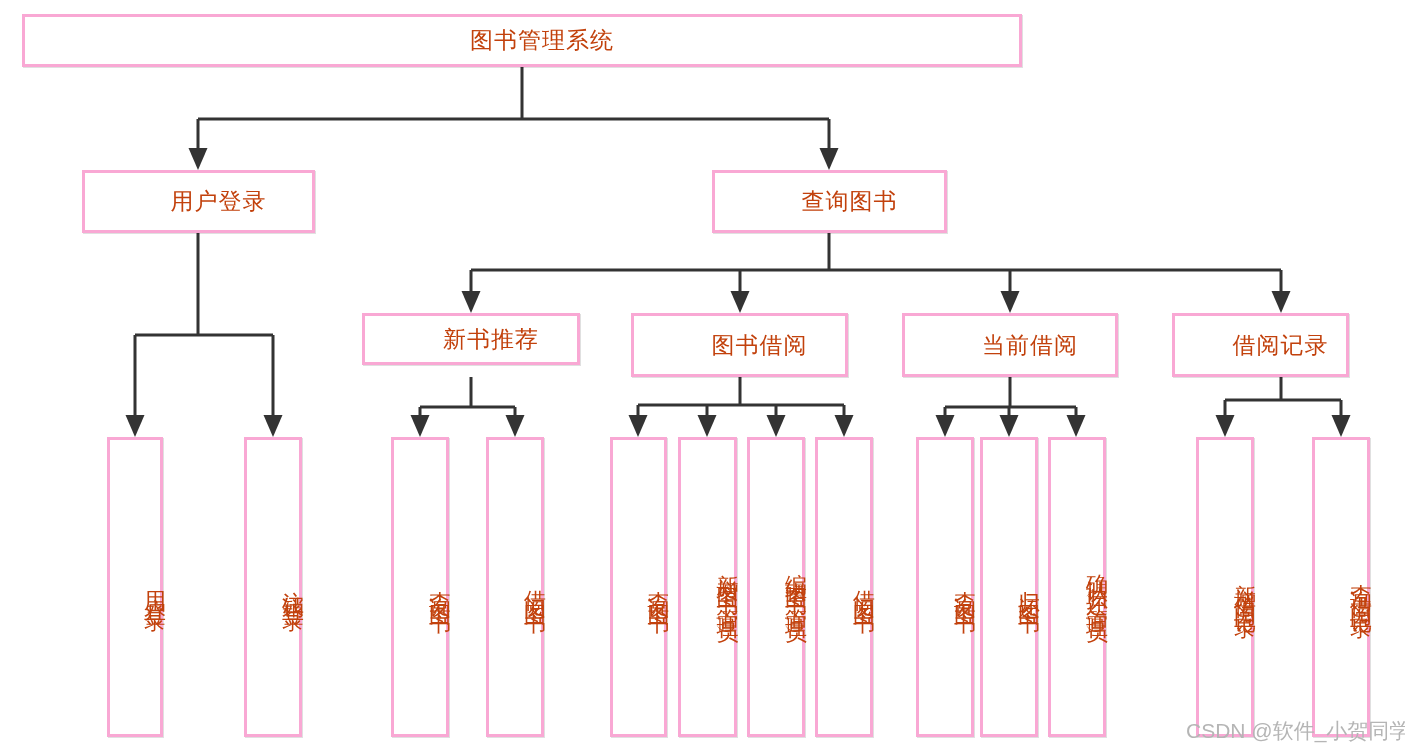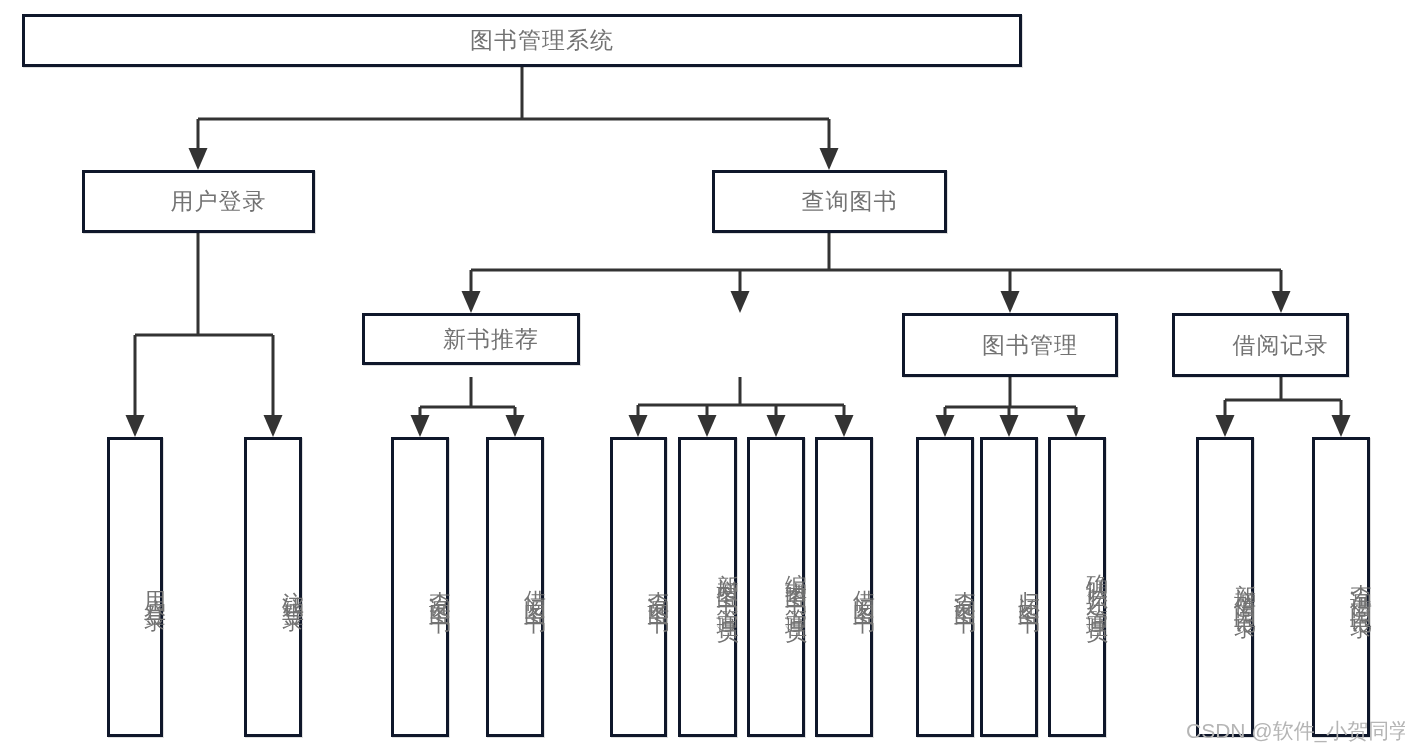--- a/index.html
+++ b/index.html
@@ -3,21 +3,21 @@
 <meta charset="utf-8">
 <style>
   html,body { margin:0; padding:0; background:#ffffff; }
   .stage {
     position:relative; width:1405px; height:747px; background:#ffffff;
     font-family:"Liberation Sans","DejaVu Sans",sans-serif; overflow:hidden;
   }
   .connectors { position:absolute; left:0; top:0; width:1405px; height:747px; }
   .node {
     position:absolute; box-sizing:border-box; background:#ffffff;
-    border:3px solid #0f172a; color:#737373;
+    border:3px solid #f9a8d4; color:#c2410c;
     display:flex; align-items:center; justify-content:center;
     box-shadow:1px 1px 0 rgba(0,0,0,0.12);
     padding-left:40px;
   }
   .node-h { font-size:23px; letter-spacing:1px; white-space:nowrap; }
   .node-v {
     writing-mode:vertical-rl; text-orientation:mixed;
     font-size:22px; letter-spacing:7px; line-height:1;
   }
   .watermark {
@@ -69,21 +69,22 @@
       <polygon points="1331.5,415 1350.5,415 1341,437"></polygon>
     </g>
   </svg>
 
   <div class="node node-h" style="left:22px;top:14px;width:1000px;height:53px;">图书管理系统</div>
 
   <div class="node node-h" style="left:82px;top:170px;width:233px;height:63px;">用户登录</div>
   <div class="node node-h" style="left:712px;top:170px;width:235px;height:63px;">查询图书</div>
 
   <div class="node node-h" style="left:362px;top:313px;width:218px;height:52px;">新书推荐</div>
-  <div class="node node-h" style="left:902px;top:313px;width:216px;height:64px;">图书管理</div>
+  <div class="node node-h" style="left:631px;top:313px;width:217px;height:64px;">图书借阅</div>
+  <div class="node node-h" style="left:902px;top:313px;width:216px;height:64px;">当前借阅</div>
   <div class="node node-h" style="left:1172px;top:313px;width:177px;height:64px;">借阅记录</div>
 
   <div class="node node-v" style="left:107px;top:437px;width:56px;height:300px;">用户登录</div>
   <div class="node node-v" style="left:244px;top:437px;width:58px;height:300px;">注销登录</div>
 
   <div class="node node-v" style="left:391px;top:437px;width:58px;height:300px;">查询图书</div>
   <div class="node node-v" style="left:486px;top:437px;width:58px;height:300px;">借阅图书</div>
 
   <div class="node node-v" style="left:610px;top:437px;width:57px;height:300px;">查询图书</div>
   <div class="node node-v" style="left:678px;top:437px;width:59px;height:300px;">新增图书（管理员）</div>

